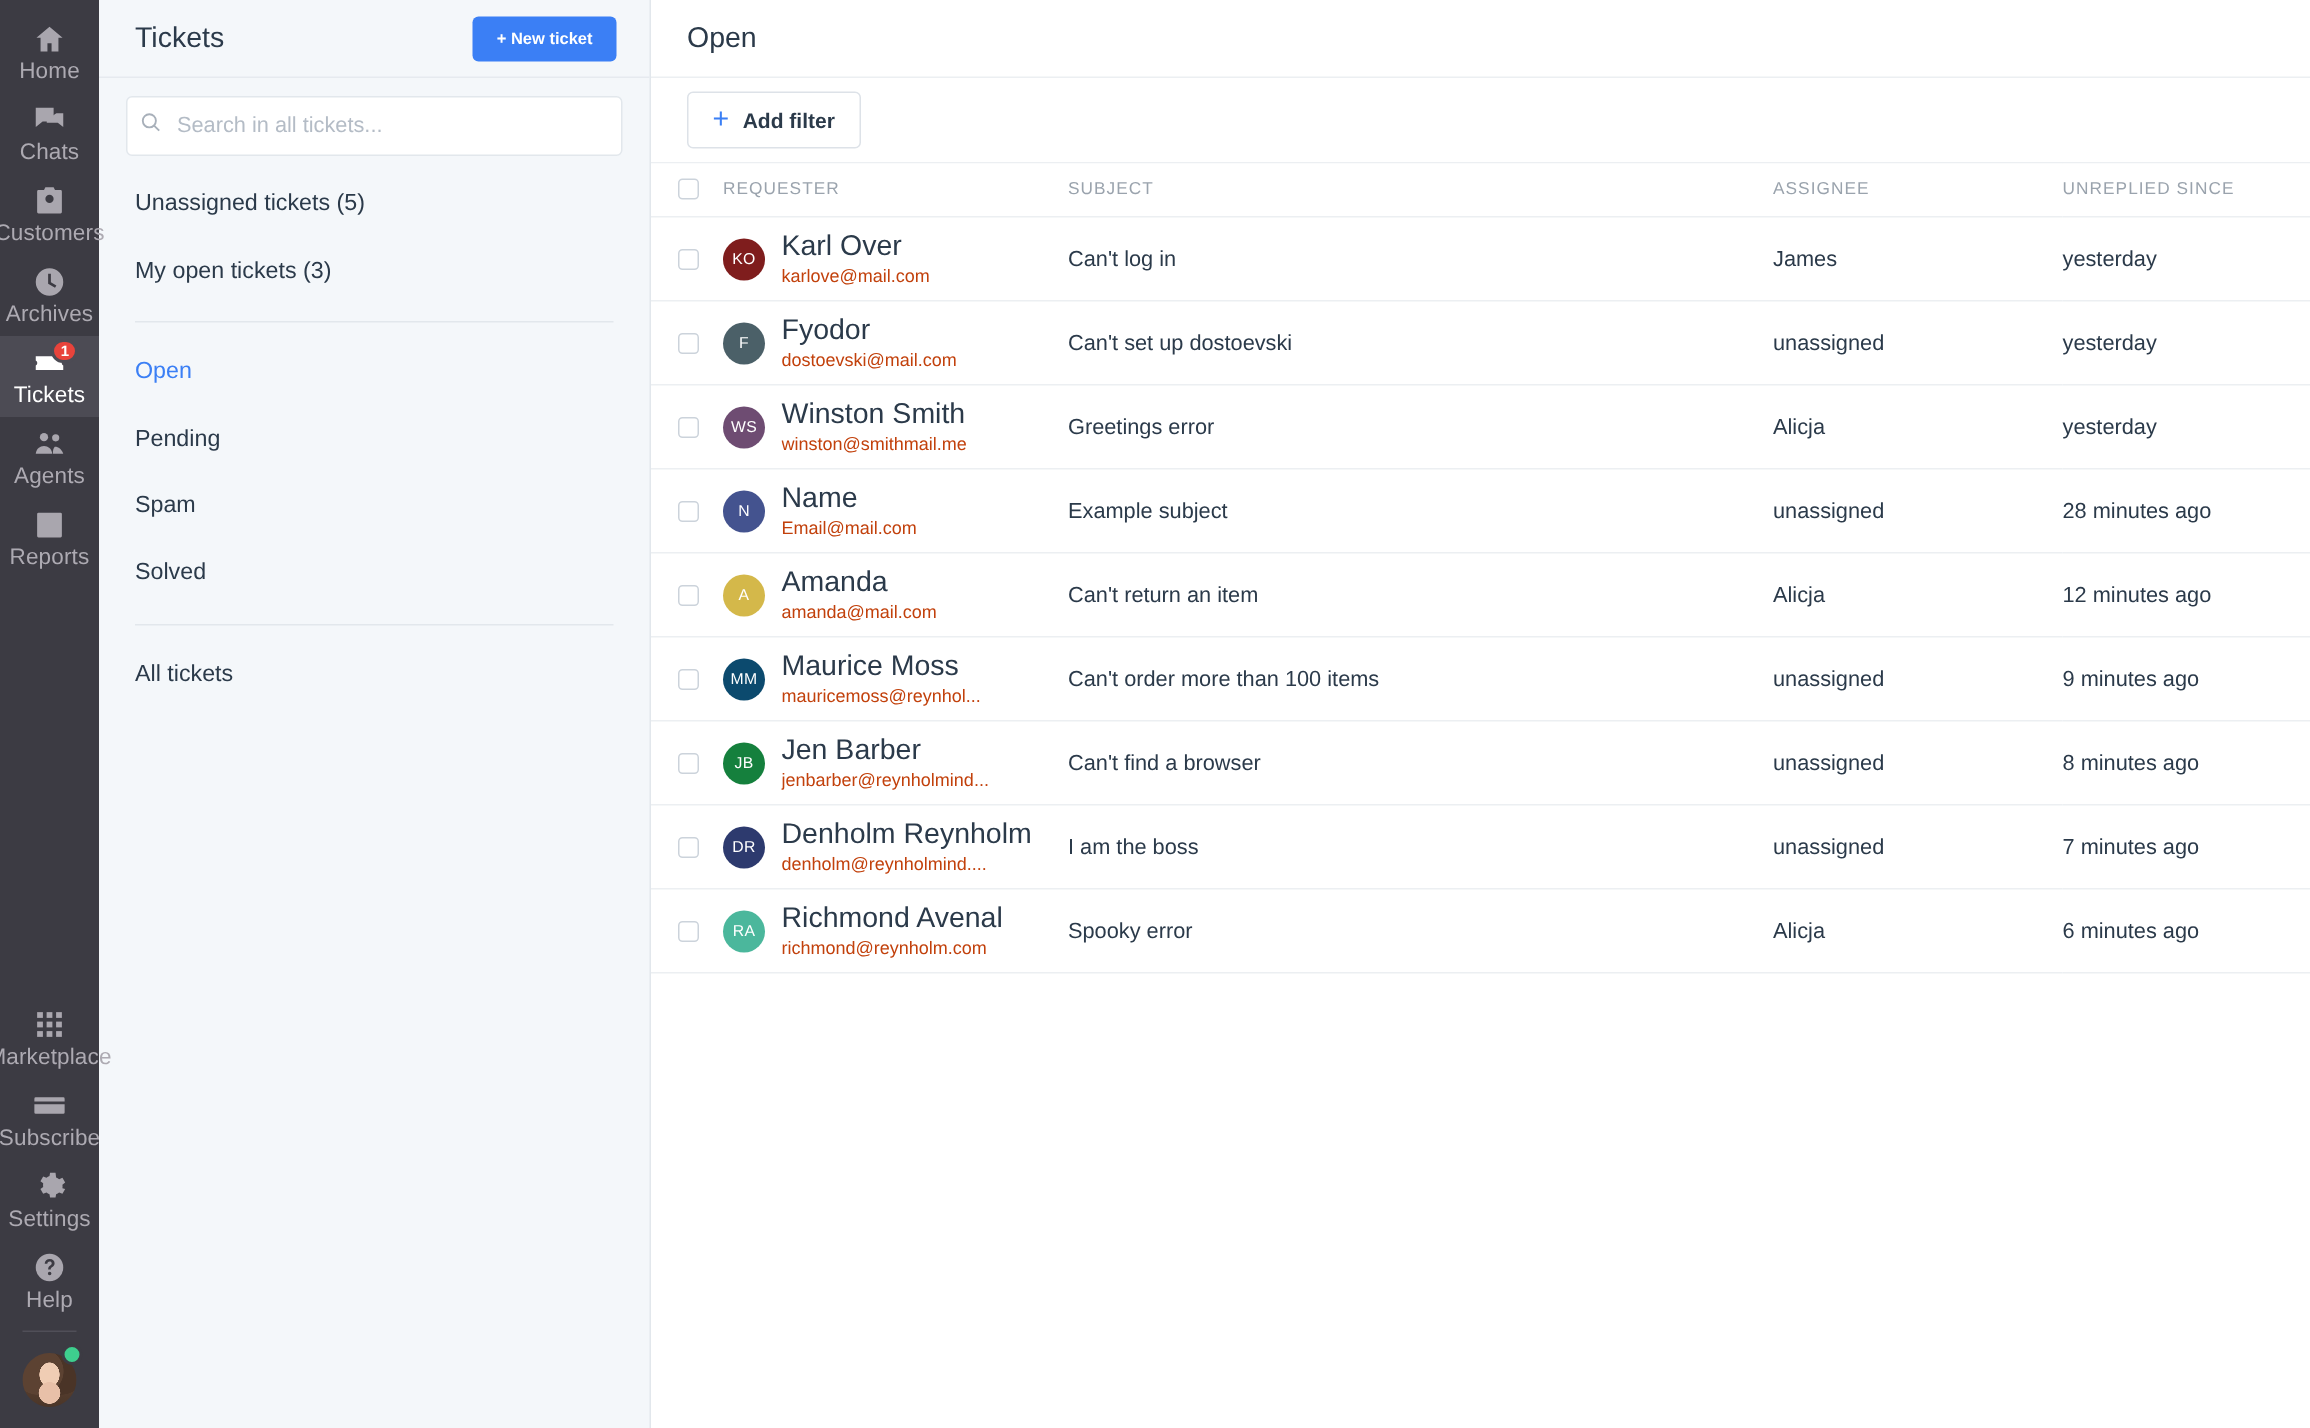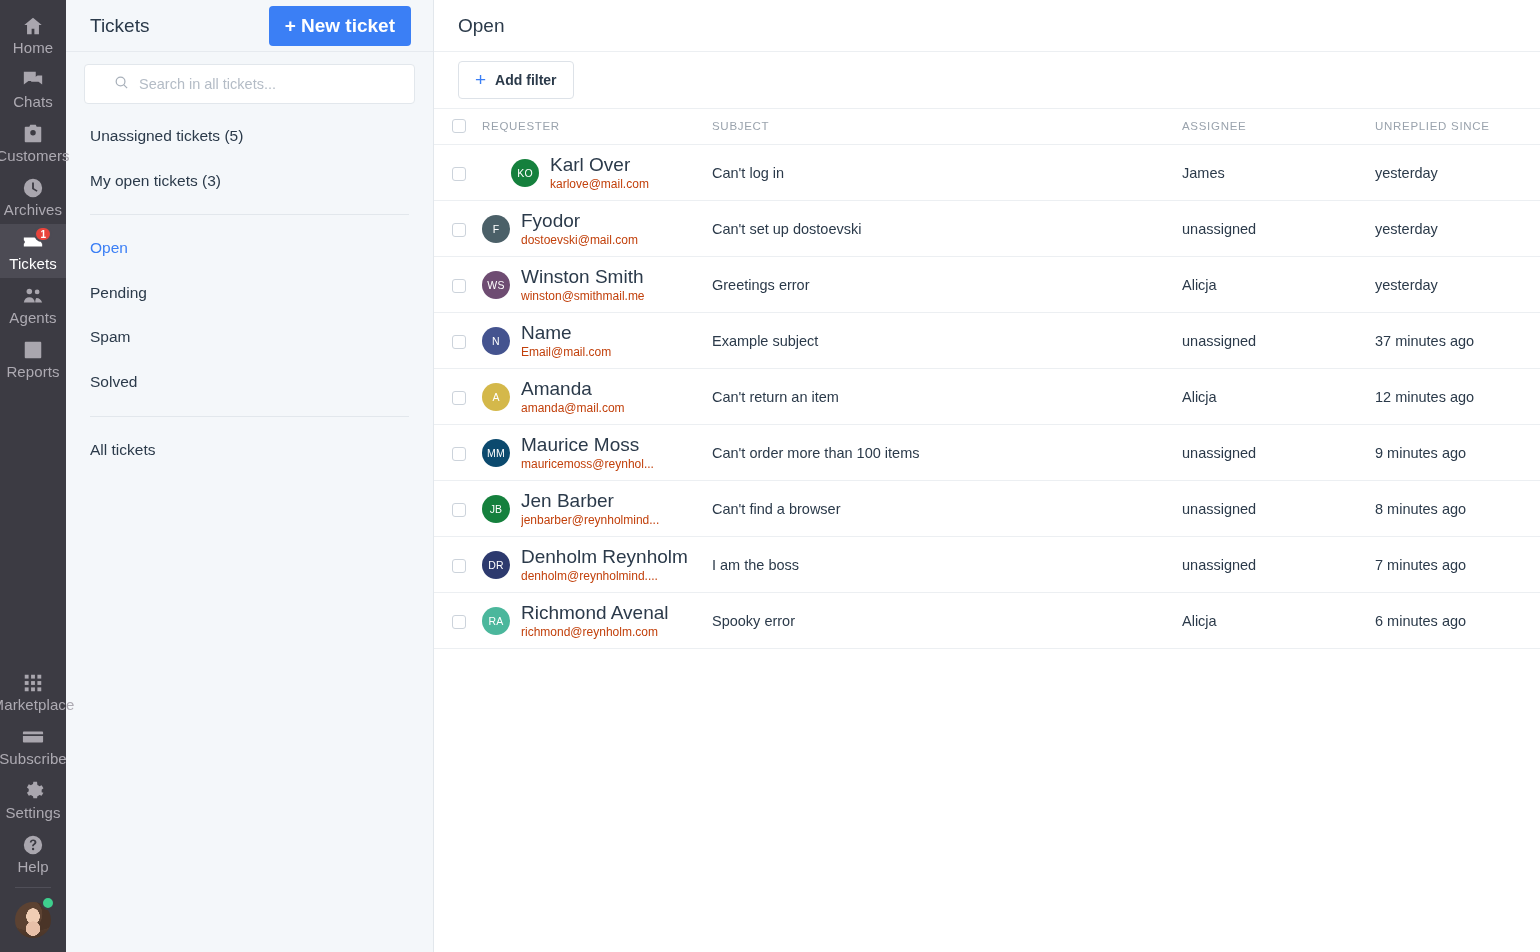--- a/index.html
+++ b/index.html
@@ -75,29 +75,29 @@
   .panel-head {
     height: 52px; min-height: 52px;
     display: flex; align-items: center; justify-content: space-between;
     padding: 0 22px 0 24px;
     border-bottom: 1px solid #e6eaef;
   }
   .panel-title { font-size: 19px; color: #2b3a4a; font-weight: normal; }
   .new-ticket-btn {
     background: #3b7ff5; color: #fff;
     border: none; border-radius: 4px;
-    font-size: 19px; font-weight: bold;
+    font-size: 11px; font-weight: bold;
     padding: 9px 16px; cursor: pointer;
     font-family: "Liberation Sans", sans-serif;
   }
   .search-wrap { padding: 12px 18px 0 18px; }
   .search-box {
     height: 40px; background: #fff;
     border: 1px solid #e2e7ec; border-radius: 4px;
-    display: flex; align-items: center; padding: 0 29px;
+    display: flex; align-items: center; padding: 0 8px;
     cursor: text;
   }
   .search-box svg { width: 15px; height: 15px; stroke: #a8b0ba; fill: none; stroke-width: 2; }
   .search-input {
     border: none; outline: none; background: transparent;
     font-size: 14.5px; color: #2b3a4a; margin-left: 10px;
     width: 100%; font-family: "Liberation Sans", sans-serif;
   }
   .search-input::placeholder { color: #b4bcc6; }
   .nav-list { padding: 10px 0 0 0; }
@@ -347,21 +347,21 @@
           <th class="col-sub">SUBJECT</th>
           <th class="col-asg">ASSIGNEE</th>
           <th class="col-unr">UNREPLIED SINCE</th>
         </tr>
       </thead>
       <tbody id="rowsBody">
           <tr class="row">
             <td class="col-chk" style="padding-left: 18px;"><span class="chk"></span></td>
             <td>
               <div class="req-cell">
-                <div class="av" style="background: #15803d; margin-left: 29px;">KO</div>
+                <div class="av" style="background: #7f1d1d;">KO</div>
                 <div>
                   <div class="req-name">Karl Over</div>
                   <div class="req-mail">karlove@mail.com</div>
                 </div>
               </div>
             </td>
             <td class="subj">Can't log in</td>
             <td class="asg">James</td>
             <td class="unr">yesterday</td>
           </tr>
@@ -401,21 +401,21 @@
               <div class="req-cell">
                 <div class="av" style="background: rgb(68, 83, 143);">N</div>
                 <div>
                   <div class="req-name">Name</div>
                   <div class="req-mail">Email@mail.com</div>
                 </div>
               </div>
             </td>
             <td class="subj">Example subject</td>
             <td class="asg">unassigned</td>
-            <td class="unr">37 minutes ago</td>
+            <td class="unr">28 minutes ago</td>
           </tr>
           <tr class="row">
             <td class="col-chk" style="padding-left: 18px;"><span class="chk"></span></td>
             <td>
               <div class="req-cell">
                 <div class="av" style="background: rgb(212, 184, 74);">A</div>
                 <div>
                   <div class="req-name">Amanda</div>
                   <div class="req-mail">amanda@mail.com</div>
                 </div>

